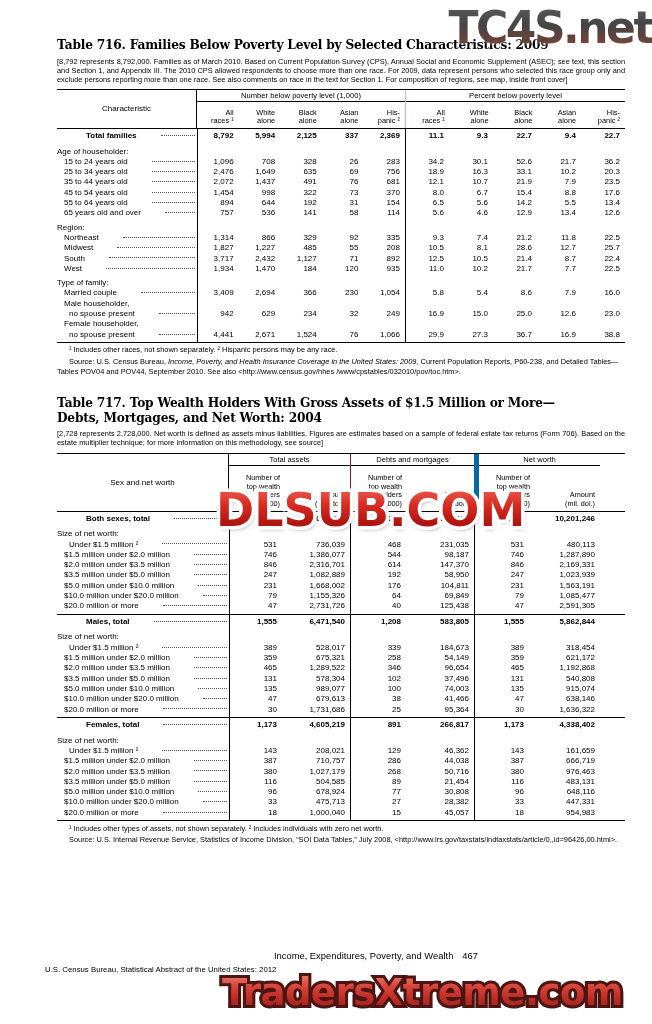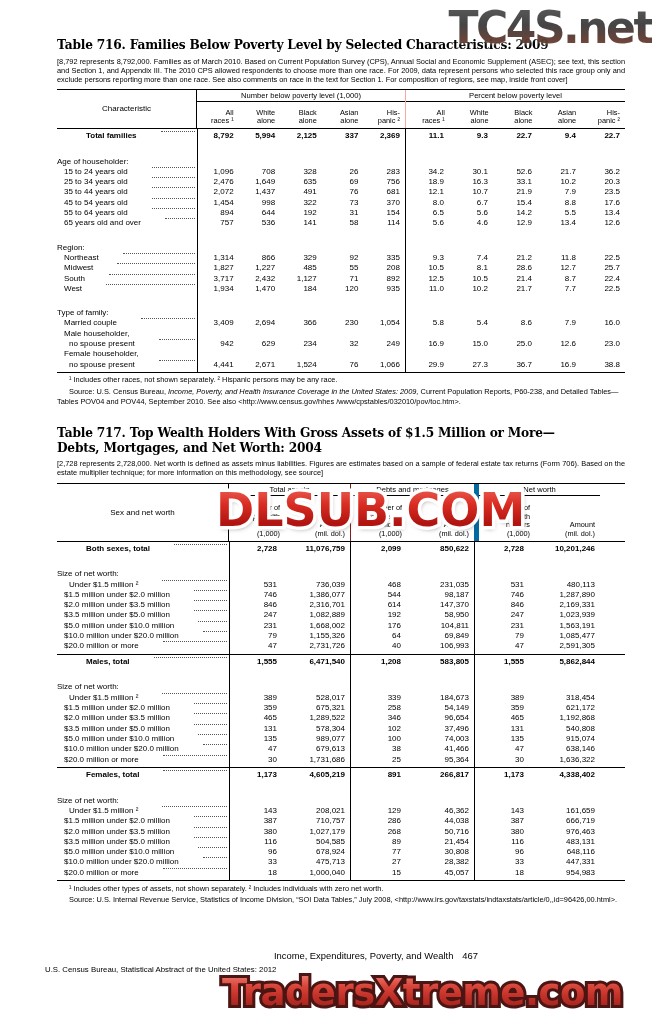--- a/index.html
+++ b/index.html
@@ -24,26 +24,26 @@
   .gtitle{height:11px;border-bottom:1px solid #000;display:flex;align-items:center;justify-content:center;
           font-size:7.6px;}
   .gsubs{flex:1;display:flex;align-items:flex-end;}
   .gsub{box-sizing:border-box;text-align:right;padding:1px 5px 2px 0;font-size:7.4px;line-height:8.6px;}
   .preline{white-space:pre-line;}
 
   .tbody{position:relative;border-bottom:1.4px solid #000;padding-bottom:2px;}
   .vrule{position:absolute;top:0;bottom:0;width:1px;background:#000;}
   .trow{display:flex;align-items:stretch;font-size:8px;line-height:10.3px;}
   .lcell{box-sizing:border-box;display:flex;flex-direction:column;justify-content:flex-end;}
-  .lline{display:flex;align-items:flex-start;width:100%;box-sizing:border-box;gap:21px;}
+  .lline{display:flex;align-items:center;width:100%;box-sizing:border-box;gap:21px;}
   .ltext{white-space:nowrap;}
   .leader{flex:1;border-bottom:1px dotted #555;margin:0 2px 1.5px 3px;min-width:3px;}
   .vcell{box-sizing:border-box;display:flex;align-items:flex-end;justify-content:flex-end;padding:0 5px 0 0;}
   .bold{font-weight:bold;}
-  .sec{margin-top:14px;}
+  .sec{margin-top:4px;}
   .first{padding-top:2.5px;padding-bottom:1px;}
   .rule{border-top:1px solid #000;margin-top:2.5px;padding-top:2px;padding-bottom:1px;}
   .ind  .lline{padding-left:7px;}
   .ind2 .lline{padding-left:12px;}
   .pre{padding-left:7px;}
   .total .lline{padding-left:29px;}
 
   
   .t716 .hlabel{width:140px;}
   .t716 .hg1{width:208px;}
@@ -611,21 +611,21 @@
           <div class="trow ind">
             <div class="lcell">
               <div class="lline">
                 <span class="ltext">$20.0 million or more</span>
                 <span class="leader"></span>
               </div>
             </div>
             <div class="vcell v1">47</div>
             <div class="vcell v2">2,731,726</div>
             <div class="vcell v3">40</div>
-            <div class="vcell v4">106,993</div>
+            <div class="vcell v4">125,438</div>
             <div class="vcell v5">47</div>
             <div class="vcell v6">2,591,305</div>
           </div>
           <div class="trow rule total bold">
             <div class="lcell">
               <div class="lline">
                 <span class="ltext">Males, total</span>
                 <span class="leader"></span>
               </div>
             </div>

